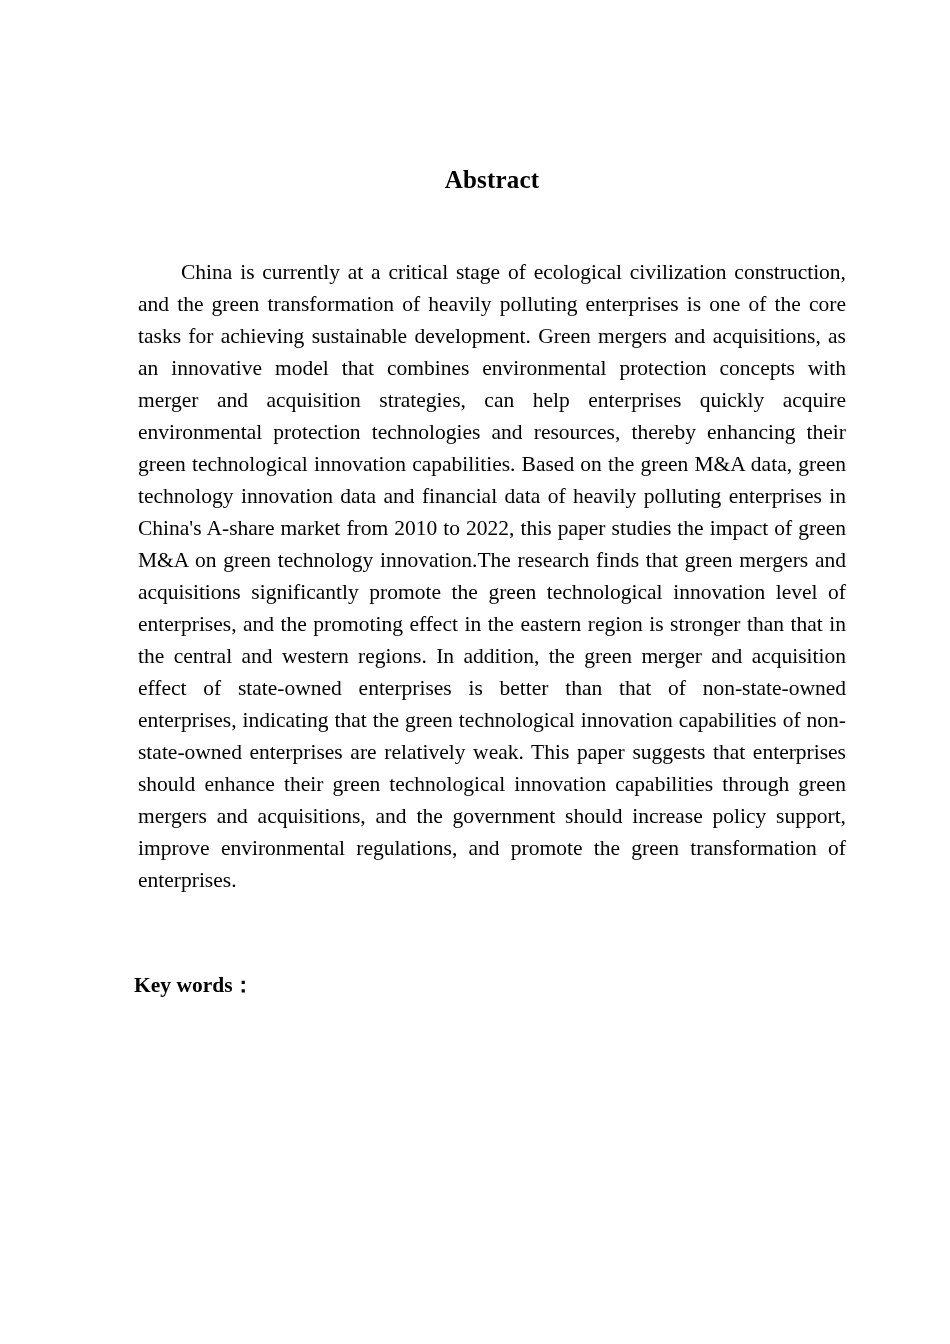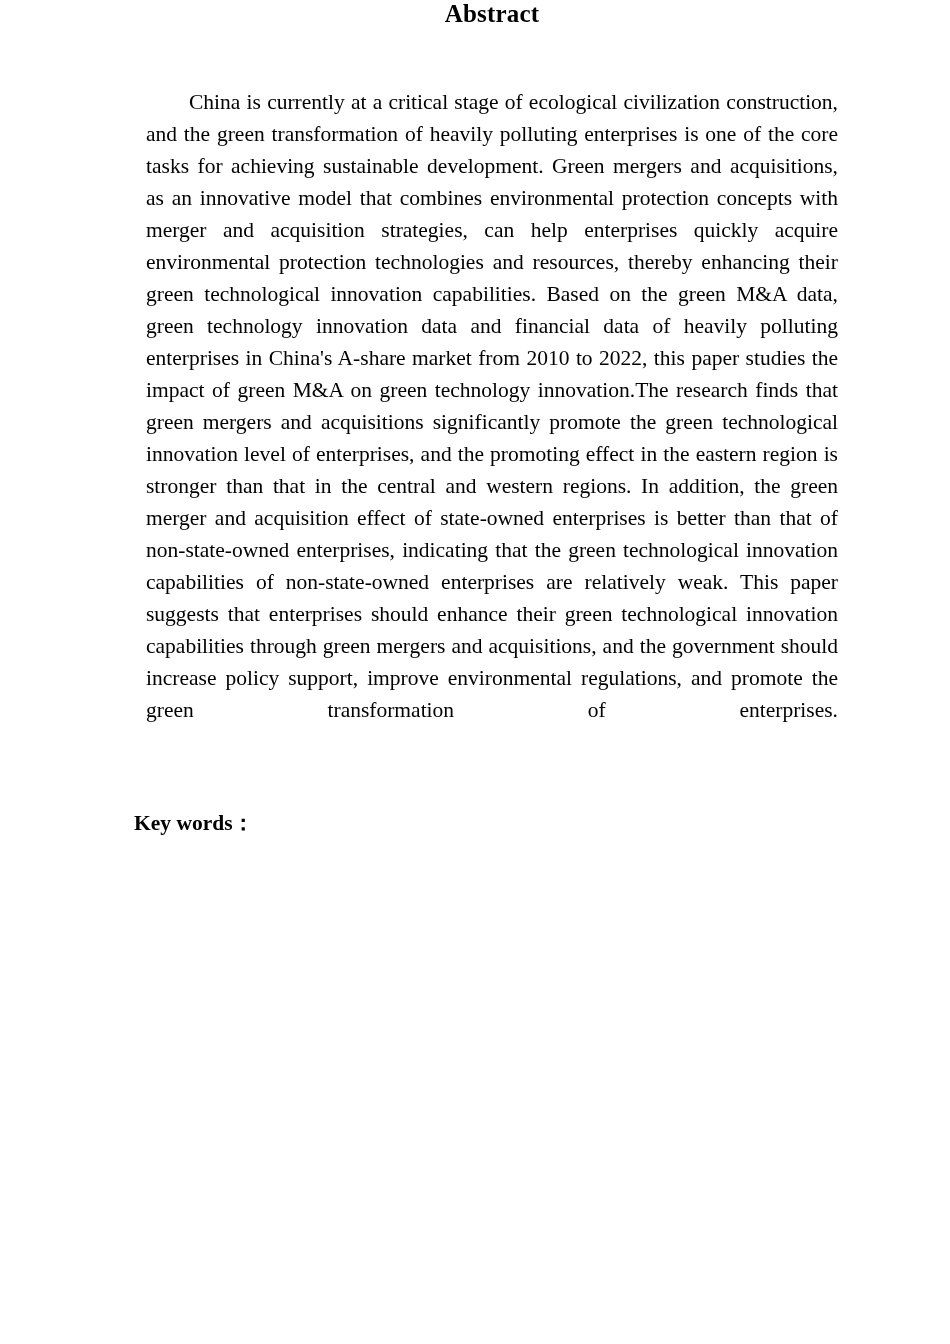--- a/index.html
+++ b/index.html
@@ -24,26 +24,27 @@
     position: absolute;
     left: 134px;
     top: 0;
     width: 716px;
   }
 
   .doc-title {
     font-size: 25px;
     font-weight: bold;
     text-align: center;
-    margin: 0;
+    margin: 16px;
+    padding-top: 150px;
     letter-spacing: 0.2px;
   }
 
   .abstract-body {
-    margin: 12px;
+    margin: 4px;
     padding-top: 46px;
     font-size: 21.5px;
     line-height: 32px;
     text-align: justify;
     text-justify: inter-word;
     text-indent: 43px;
     word-spacing: 0.2px;
     hyphens: none;
   }
 

